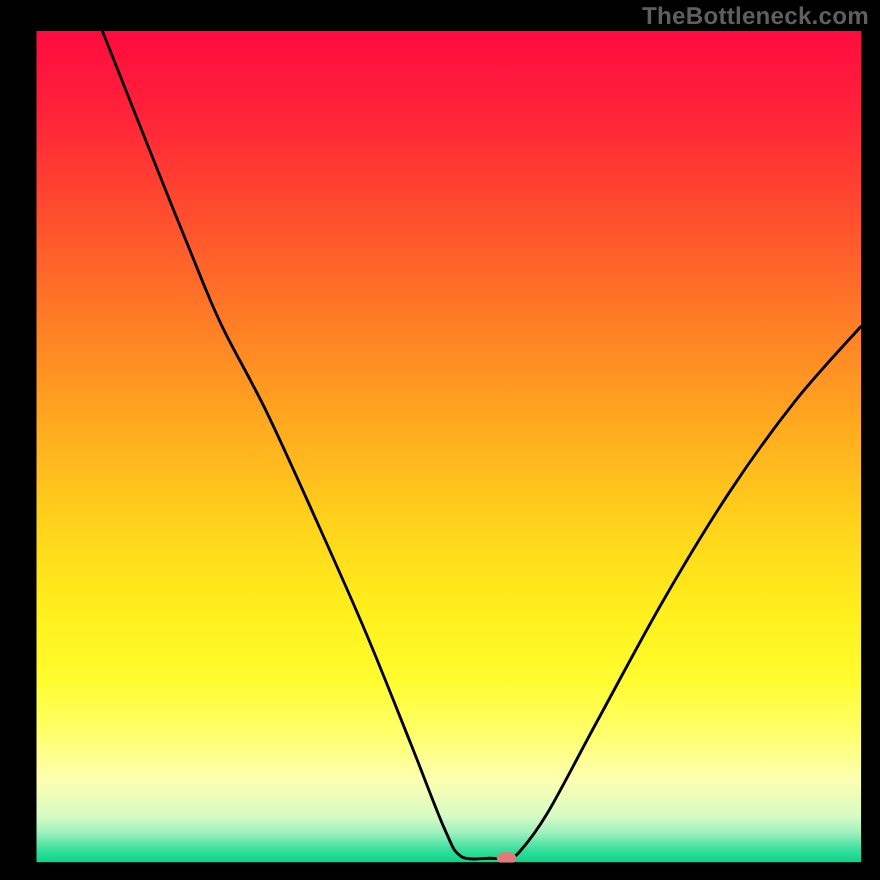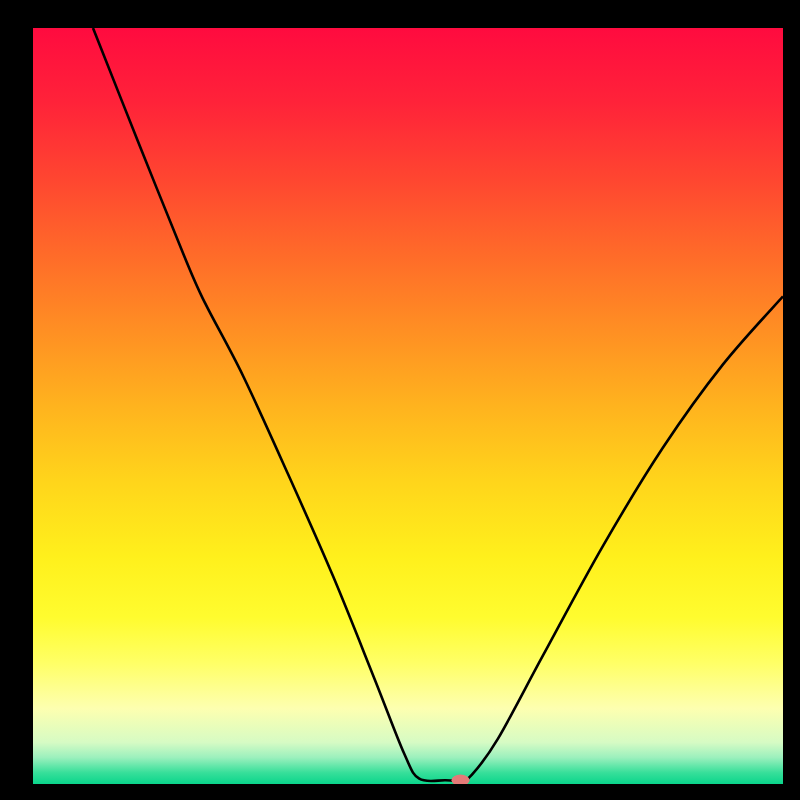--- a/index.html
+++ b/index.html
@@ -33,20 +33,21 @@
     top: 28px;
     width: 750px;
     height: 756px;
     display: block;
   }
 </style>
 </head>
 <body>
 <div class="frame">
 
+  <div class="watermark">TheBottleneck.com</div>
 
   <svg class="plot" viewBox="0 0 100 100" preserveAspectRatio="none">
     <defs>
       <linearGradient id="bg-grad" x1="0" y1="0" x2="0" y2="1">
       <stop offset="0.00%" stop-color="#ff0b3f"></stop>
           <stop offset="10.00%" stop-color="#ff2339"></stop>
           <stop offset="20.00%" stop-color="#ff4630"></stop>
           <stop offset="30.00%" stop-color="#ff6b29"></stop>
           <stop offset="40.00%" stop-color="#ff8f23"></stop>
           <stop offset="50.00%" stop-color="#ffb31e"></stop>

